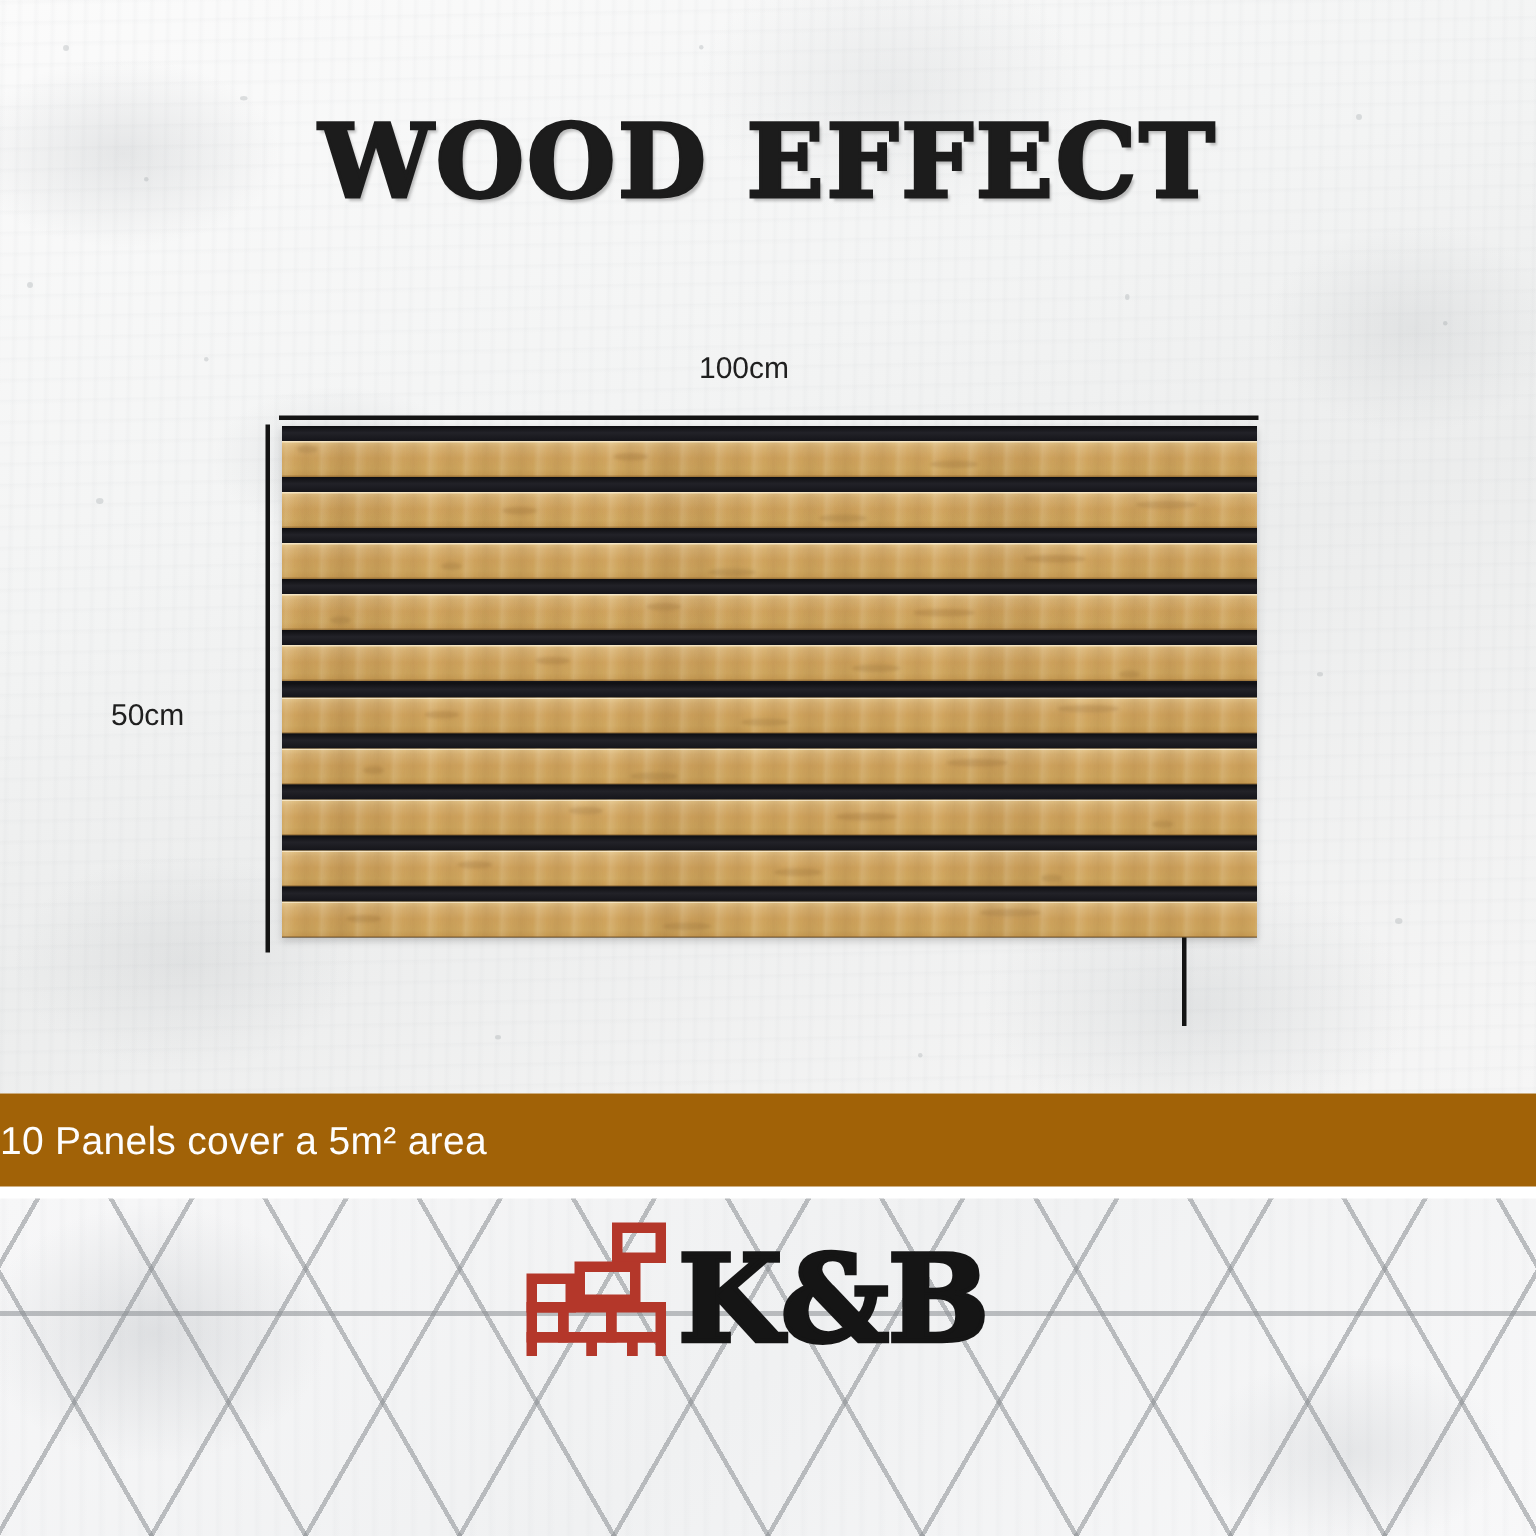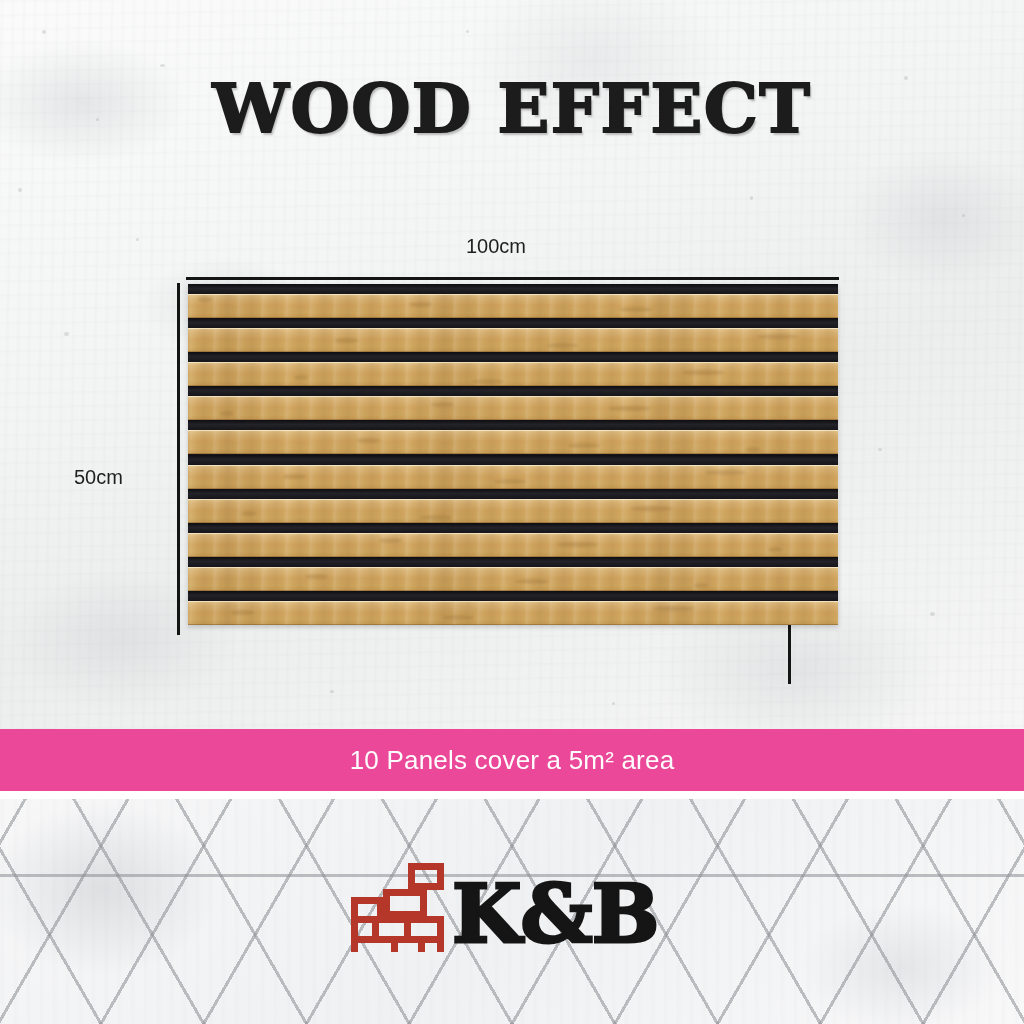--- a/index.html
+++ b/index.html
@@ -137,22 +137,22 @@
   .slat .knot{
     position:absolute;
     border-radius:50%;
     background:rgba(128,88,40,.20);
     filter:blur(1px);
   }
 
   
   .banner{
     position:absolute; left:0; top:729px; width:1024px; height:62px;
-    background:#ec4899;
-    display:flex; align-items:center; justify-content:center;
+    background:#a16207;
+    display:flex; align-items:center; justify-content:flex-start;
   }
   .banner-text{
     font-family:"Liberation Sans", sans-serif;
     font-weight:400;
     font-size:26px;
     color:#fdfdfd;
     letter-spacing:.2px;
   }
 
   
@@ -172,21 +172,21 @@
       radial-gradient(ellipse 140px 90px at 88% 75%, rgba(140,146,152,.16), rgba(0,0,0,0) 72%),
       repeating-linear-gradient(90deg,
         rgba(255,255,255,0) 0px, rgba(175,180,185,.05) 2px,
         rgba(255,255,255,0) 6px, rgba(255,255,255,0) 13px),
       linear-gradient(140deg,#f7f7f8 0%,#f0f1f2 50%,#f8f8f9 100%);
   }
 
   
   .logo{
     position:absolute;
-    left:350px; top:862px;
+    left:350px; top:814px;
     display:flex; align-items:flex-end;
   }
   .brick-icon{ display:block; }
   .logo-text{
     font-family:"DejaVu Serif", serif;
     font-weight:700;
     font-size:80px;
     line-height:.92;
     color:#151515;
     letter-spacing:-1px;

